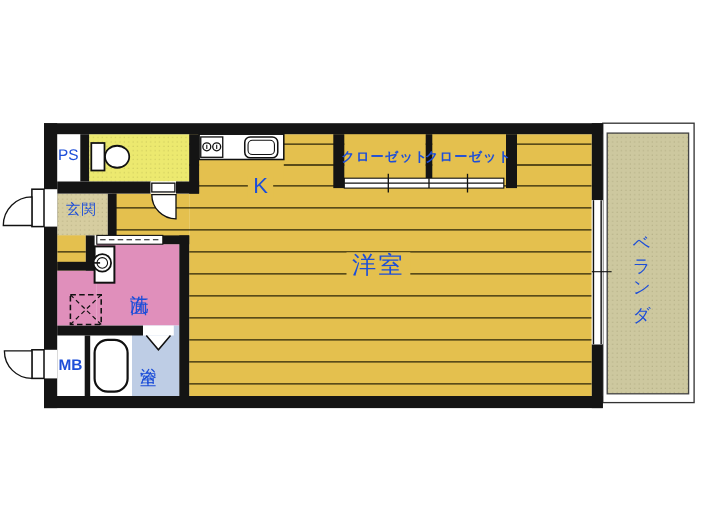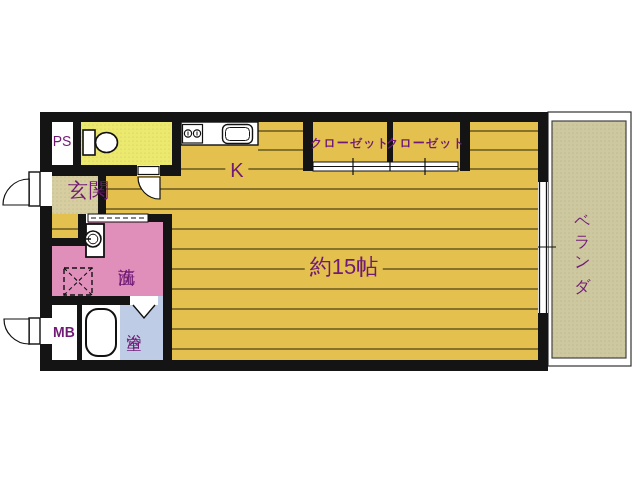--- a/index.html
+++ b/index.html
@@ -3,21 +3,21 @@
 <meta charset="utf-8">
 <style>
   html,body{margin:0;padding:0;background:#ffffff;}
   .stage{
     position:relative;width:640px;height:480px;background:#ffffff;
     font-family:"Liberation Sans","DejaVu Sans",sans-serif;
     overflow:hidden;
   }
   .stage svg{position:absolute;left:0;top:0;}
   .lbl{
-    position:absolute;color:#701a75;white-space:nowrap;
+    position:absolute;color:#1d4ed8;white-space:nowrap;
     transform:translate(-50%,-50%);line-height:1.05;text-align:center;
   }
   .lbl.v{writing-mode:vertical-rl;text-orientation:upright;}
   .halo{background:#e4c04e;padding:0 5px;}
 </style>
 </head>
 <body>
 
 <div class="stage">
 <svg width="640" height="480" viewBox="0 0 640 480">
@@ -182,22 +182,22 @@
   </g>
 
   <g stroke="#111" fill="none">
     <rect x="64" y="268" width="28" height="27" stroke-width="1.4" stroke-dasharray="5,3"></rect>
     <line x1="64" y1="268" x2="92" y2="295" stroke-width="1.1" stroke-dasharray="4,3"></line>
     <line x1="92" y1="268" x2="64" y2="295" stroke-width="1.1" stroke-dasharray="4,3"></line>
   </g>
 </svg>
 
 <div class="lbl" style="left:62px;top:141px;font-size:14px;">PS</div>
-<div class="lbl" style="left:89px;top:190px;font-size:20px;letter-spacing:1px;">玄関</div>
+<div class="lbl" style="left:74px;top:190px;font-size:13px;letter-spacing:1px;">玄関</div>
 <div class="lbl v" style="left:126px;top:257px;font-size:17px;letter-spacing:2px;">洗面</div>
 <div class="lbl" style="left:64px;top:332px;font-size:14px;font-weight:bold;">MB</div>
 <div class="lbl v" style="left:134px;top:324px;font-size:15px;letter-spacing:2px;">浴室</div>
 <div class="lbl halo" style="left:237px;top:170px;font-size:20px;">K</div>
 <div class="lbl" style="left:350px;top:143px;font-size:12px;font-weight:bold;letter-spacing:1px;">クローゼット</div>
 <div class="lbl" style="left:426px;top:143px;font-size:12px;font-weight:bold;letter-spacing:1px;">クローゼット</div>
-<div class="lbl halo" style="left:344px;top:267px;font-size:22px;">約15帖</div>
+<div class="lbl halo" style="left:344px;top:241px;font-size:22px;letter-spacing:2px;">洋室</div>
 <div class="lbl v" style="left:582px;top:245px;font-size:16px;letter-spacing:3px;">ベランダ</div>
 </div>
 
 </body></html>

